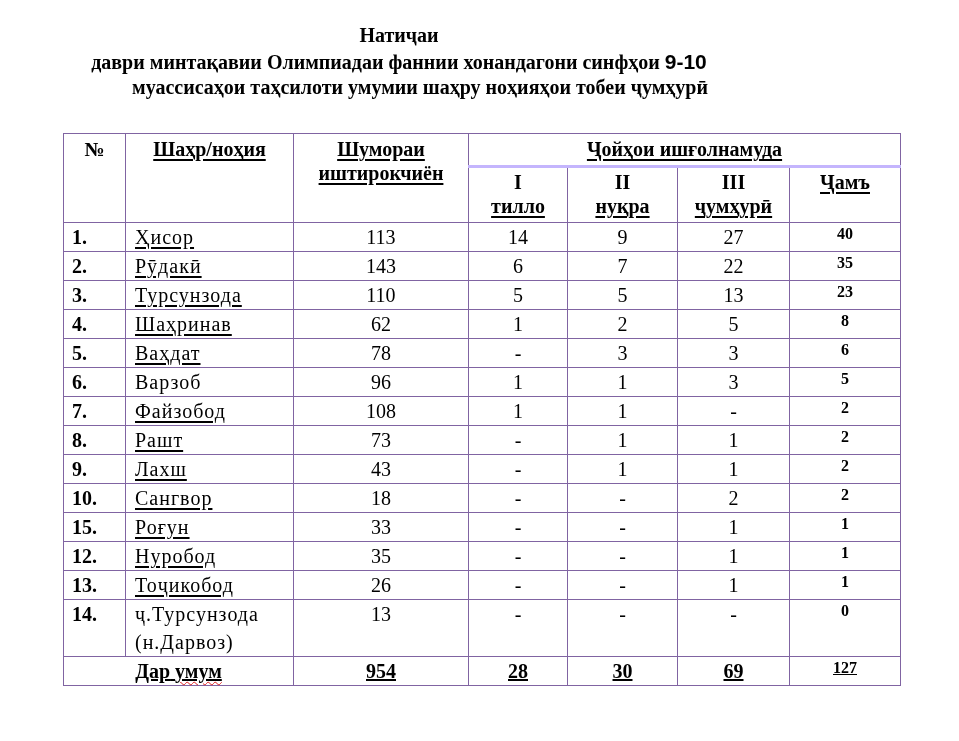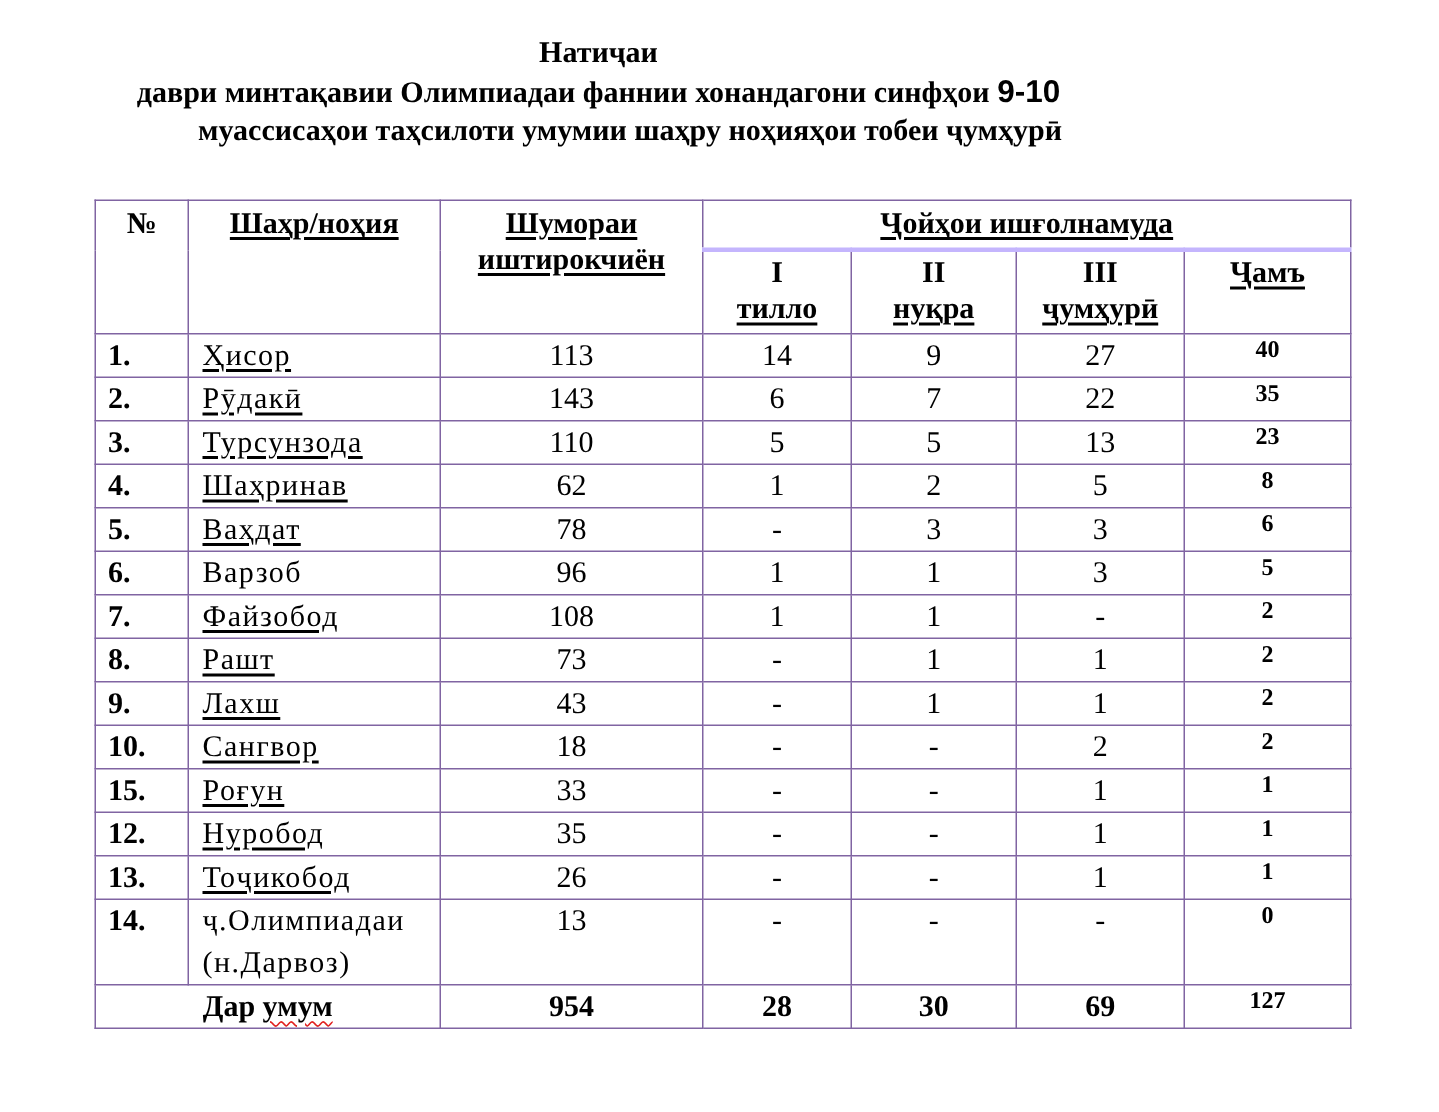--- a/index.html
+++ b/index.html
@@ -23,21 +23,21 @@
   tr.h1 th { height: 28px; padding-top: 3px; }
   tr.h1 th.group { border-bottom: 3px solid #c4b5fd; }
   tr.h2 th { height: 52px; padding-top: 2px; }
 
   tr.row td { height: 28px; font-size: 20px; line-height: 28px; }
   tr.row td.no { font-weight: bold; padding-left: 8px; }
   tr.row td.name { padding-left: 9px; letter-spacing: 1px; }
   tr.row td.val { text-align: center; }
   tr.row td.jam { text-align: center; font-weight: bold; font-size: 16px; line-height: 22px; }
   tr.tall td { height: 54px; line-height: 28px; }
-  tr.total td { height: 28px; font-size: 20px; font-weight: bold; text-align: center; line-height: 28px; }
+  tr.total td { height: 28px; font-size: 20px; font-weight: bold; text-align: center; line-height: 28px; text-decoration: underline; }
   tr.total td.jam { font-size: 16px; line-height: 22px; }
 </style>
 </head>
 <body>
 
 <div class="title t1">Натиҷаи</div>
 <div class="title t2"><span>даври минтақавии Олимпиадаи фаннии хонандагони синфҳои</span> <span class="num">9-10</span></div>
 <div class="title t3">муассисаҳои таҳсилоти умумии шаҳру ноҳияҳои тобеи ҷумҳурӣ</div>
 
 <table class="results">
@@ -176,21 +176,21 @@
     <td class="no">13.</td>
     <td class="name"><span class="ul sq">Тоҷикобод</span></td>
     <td class="val">26</td>
     <td class="val">-</td>
     <td class="val">-</td>
     <td class="val">1</td>
     <td class="jam">1</td>
   </tr>
   <tr class="row tall">
     <td class="no">14.</td>
-    <td class="name"><span>ҷ.Олимпиадаи</span><br><span>(н.Дарвоз)</span></td>
+    <td class="name"><span>ҷ.Турсунзода</span><br><span>(н.Дарвоз)</span></td>
     <td class="val">13</td>
     <td class="val">-</td>
     <td class="val">-</td>
     <td class="val">-</td>
     <td class="jam">0</td>
   </tr>
   <tr class="total">
     <td colspan="2"><span>Дар</span> <span class="sq">умум</span></td>
     <td>954</td>
     <td>28</td>

